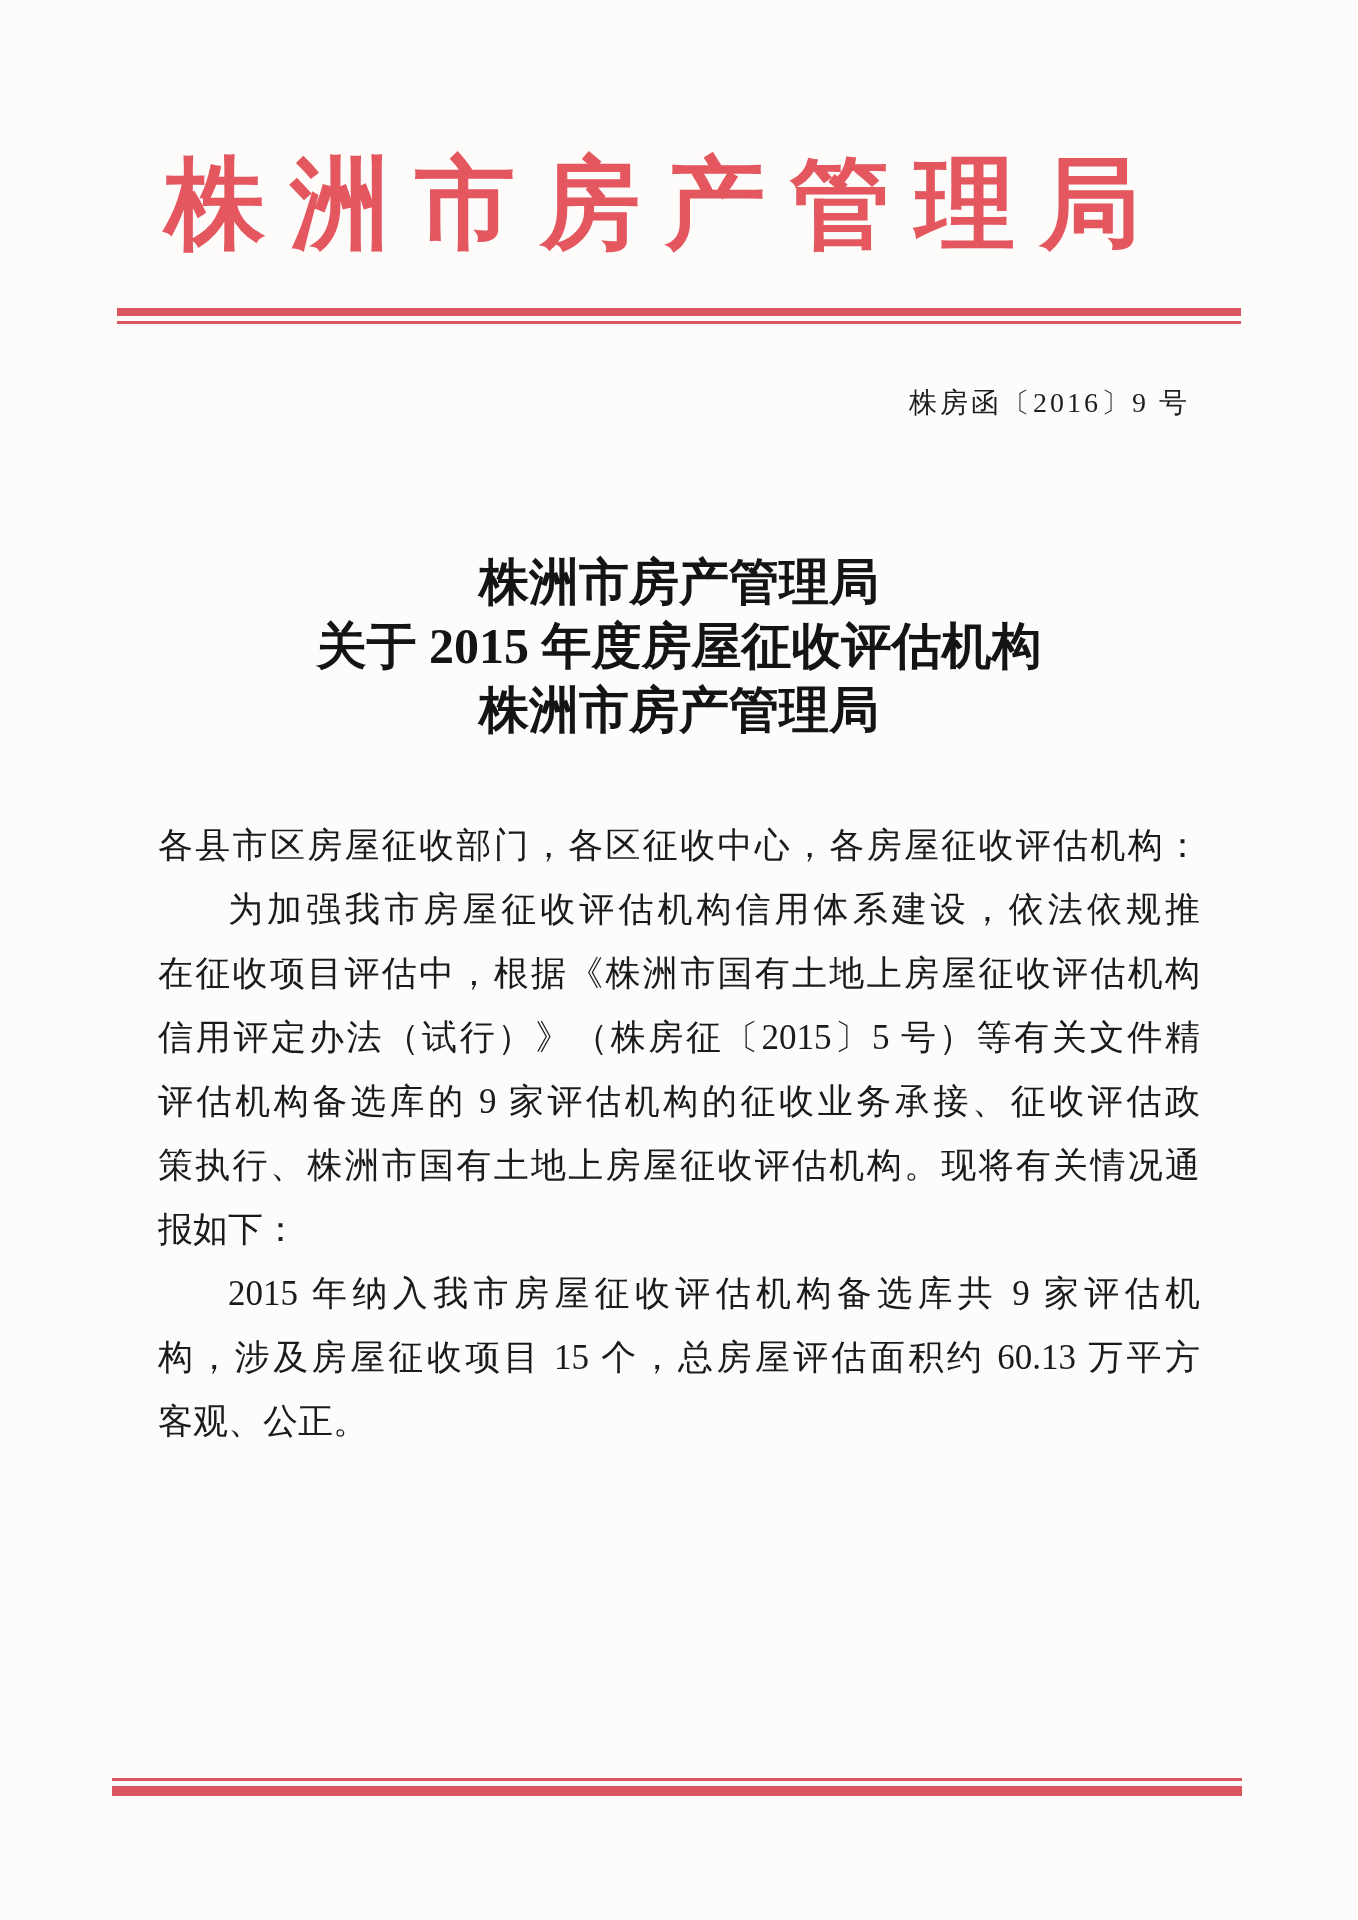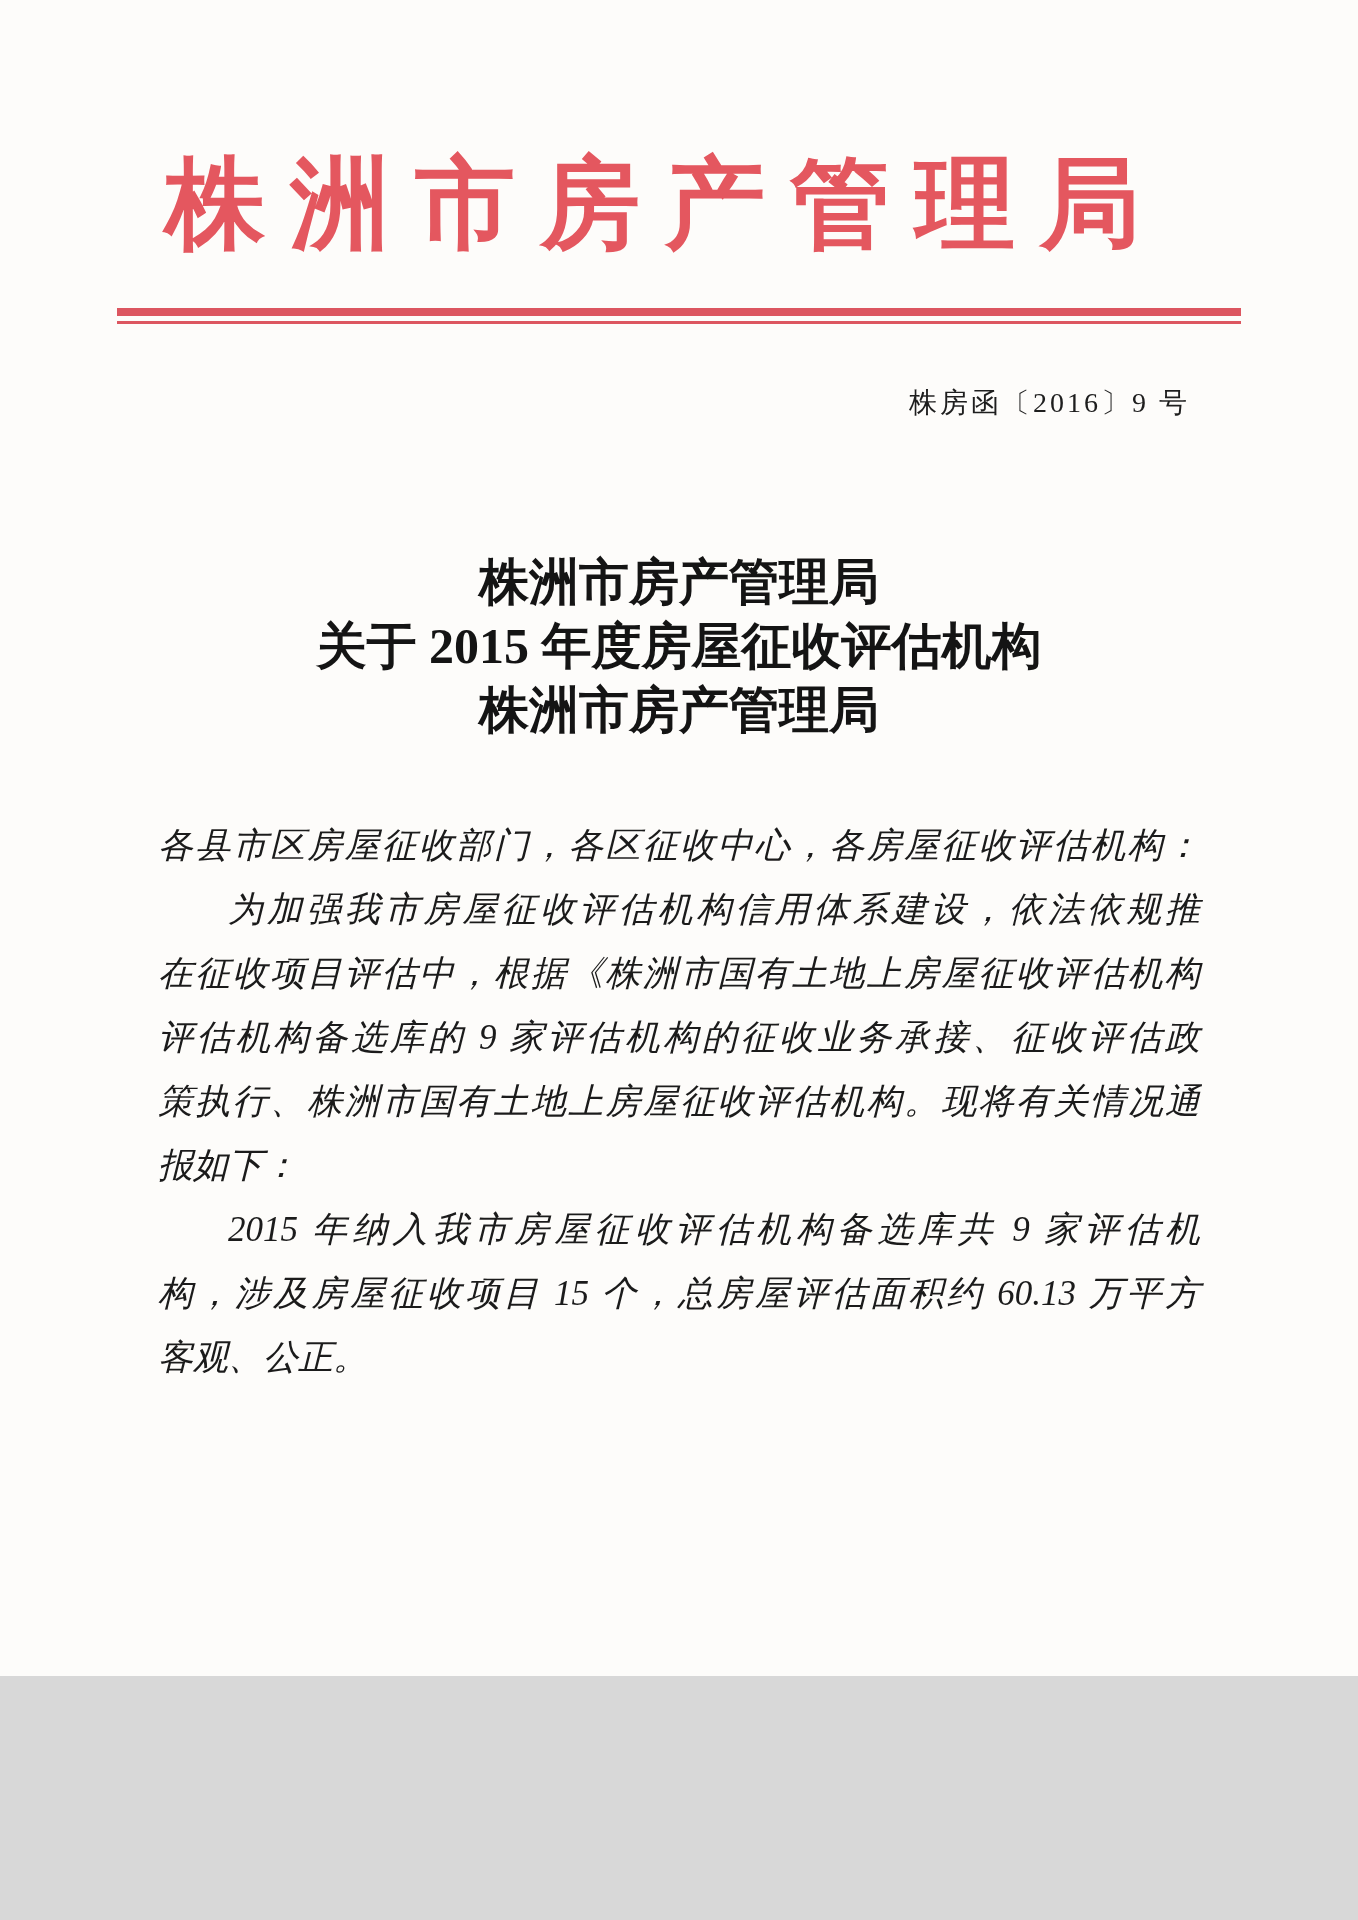--- a/index.html
+++ b/index.html
@@ -3,21 +3,21 @@
 <meta charset="utf-8">
 <style>
   html, body { margin: 0; padding: 0; }
   body {
     background: #d8d8d8;
     font-family: "Liberation Serif", "DejaVu Serif", serif;
   }
   .page {
     position: relative;
     width: 1358px;
-    height: 1676px;
+    height: 1920px;
     margin: 0 auto;
     background: #fdfcfa;
     overflow: hidden;
     color: #1c1c1c;
   }
   
   .letterhead {
     position: absolute;
     left: 165px;
     top: 150px;
@@ -58,21 +58,20 @@
   }
   
   .body-text {
     position: absolute;
     left: 158px;
     width: 1042px;
     top: 814px;
     font-size: 35px;
     line-height: 64px;
     color: #1b1b1b;
-    font-style: italic;
   }
   .body-text .line { min-height: 64px; }
   .body-text .line.fill {
     text-align: justify;
     text-align-last: justify;
   }
   .body-text .line.indent { text-indent: 2em; }
   .body-text .line.bold {
     font-weight: bold;
     font-family: "Liberation Sans", "DejaVu Sans", sans-serif;
@@ -102,20 +101,21 @@
   <div class="doc-title">
     <div>株洲市房产管理局</div>
     <div>关于 2015 年度房屋征收评估机构</div>
     <div>株洲市房产管理局</div>
   </div>
 
   <div class="body-text" id="body-lines">
       <div class="line fill">各县市区房屋征收部门，各区征收中心，各房屋征收评估机构：</div>
       <div class="line fill indent">为加强我市房屋征收评估机构信用体系建设，依法依规推</div>
       <div class="line fill">在征收项目评估中，根据《株洲市国有土地上房屋征收评估机构</div>
+      <div class="line fill">信用评定办法（试行）》（株房征〔2015〕5 号）等有关文件精</div>
       <div class="line fill">评估机构备选库的 9 家评估机构的征收业务承接、征收评估政</div>
       <div class="line fill">策执行、株洲市国有土地上房屋征收评估机构。现将有关情况通</div>
       <div class="line">报如下：</div>
       <div class="line fill indent">2015 年纳入我市房屋征收评估机构备选库共 9 家评估机</div>
       <div class="line fill">构，涉及房屋征收项目 15 个，总房屋评估面积约 60.13 万平方</div>
       <div class="line">客观、公正。</div>
     </div>
 
   <div class="rule-bottom">
     <div class="thin"></div>

